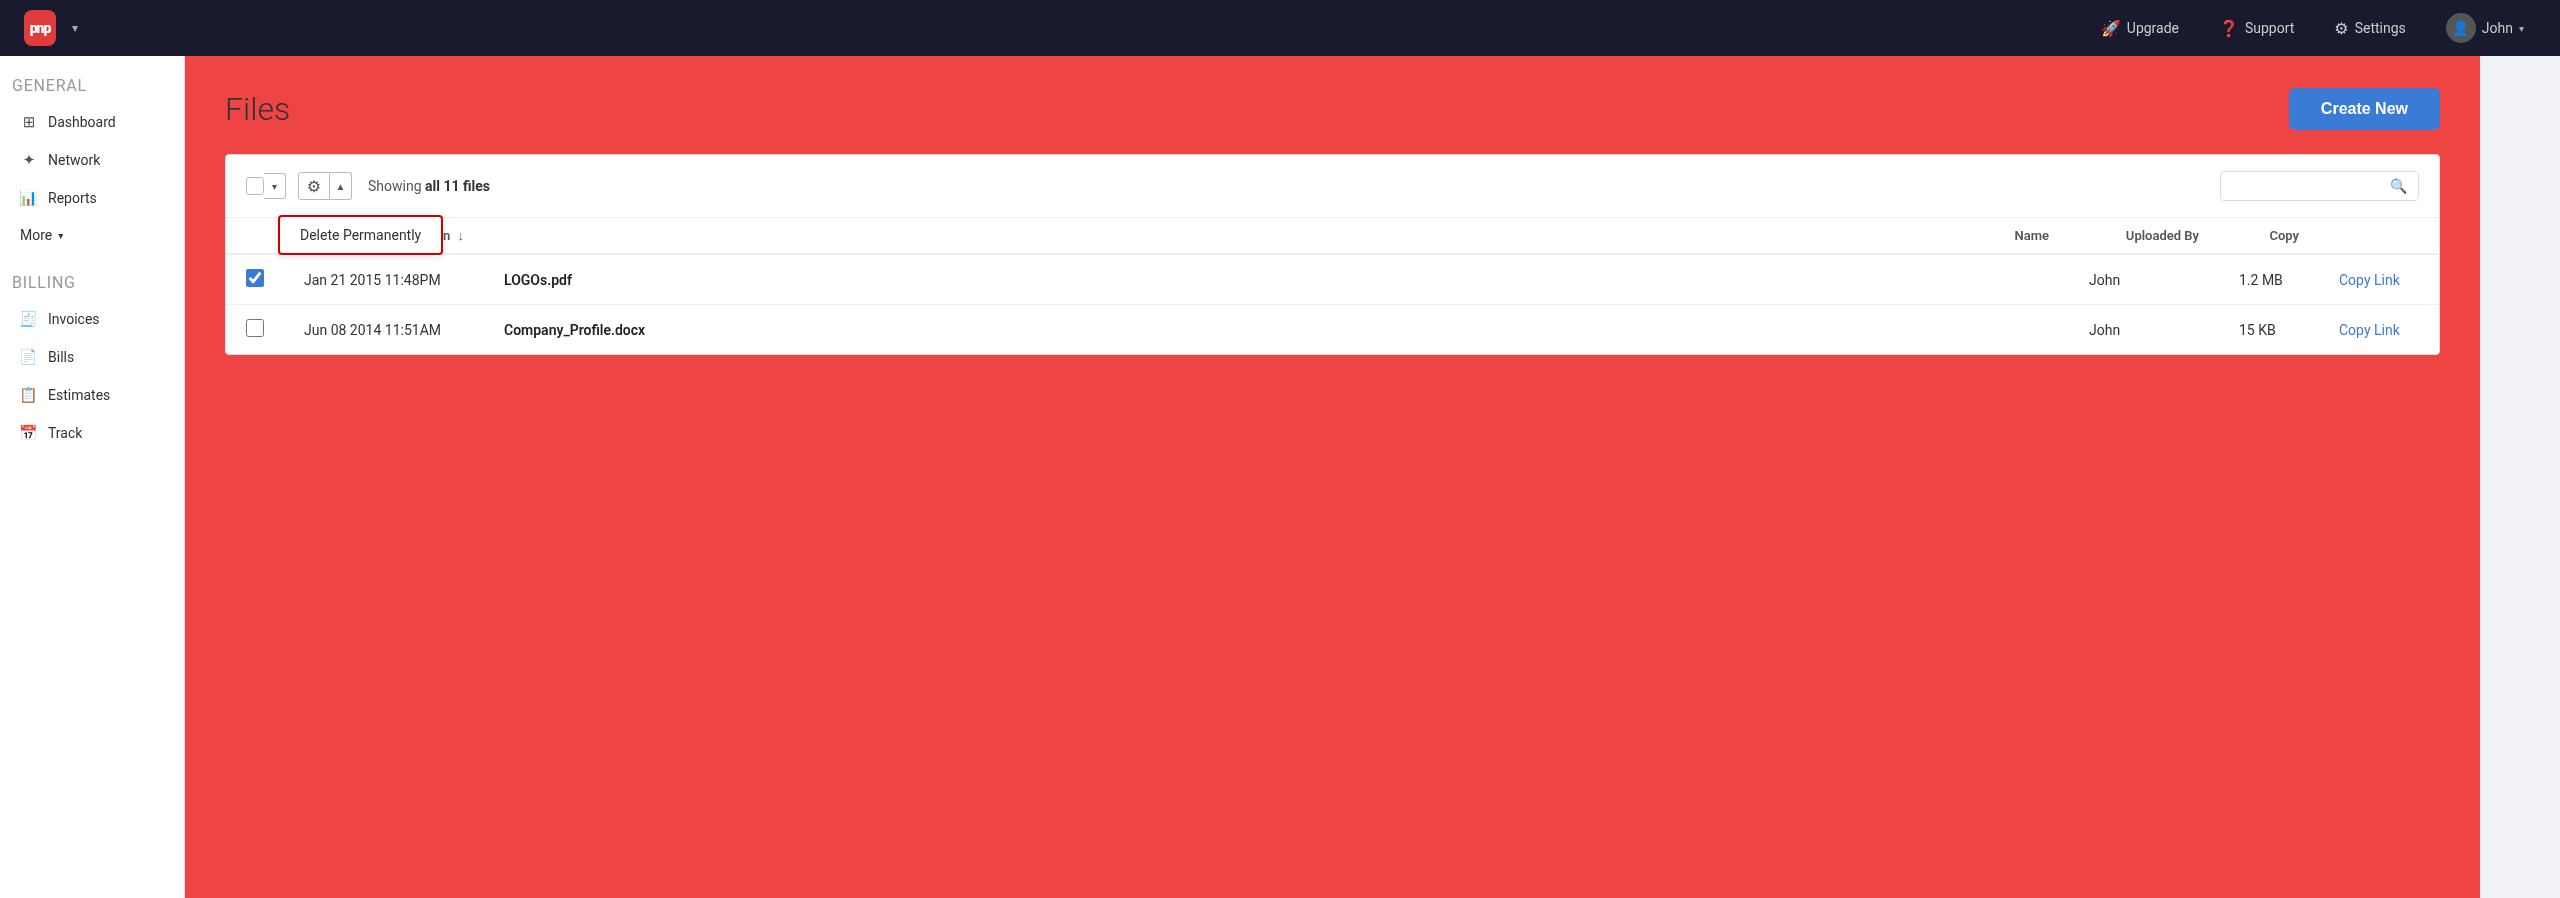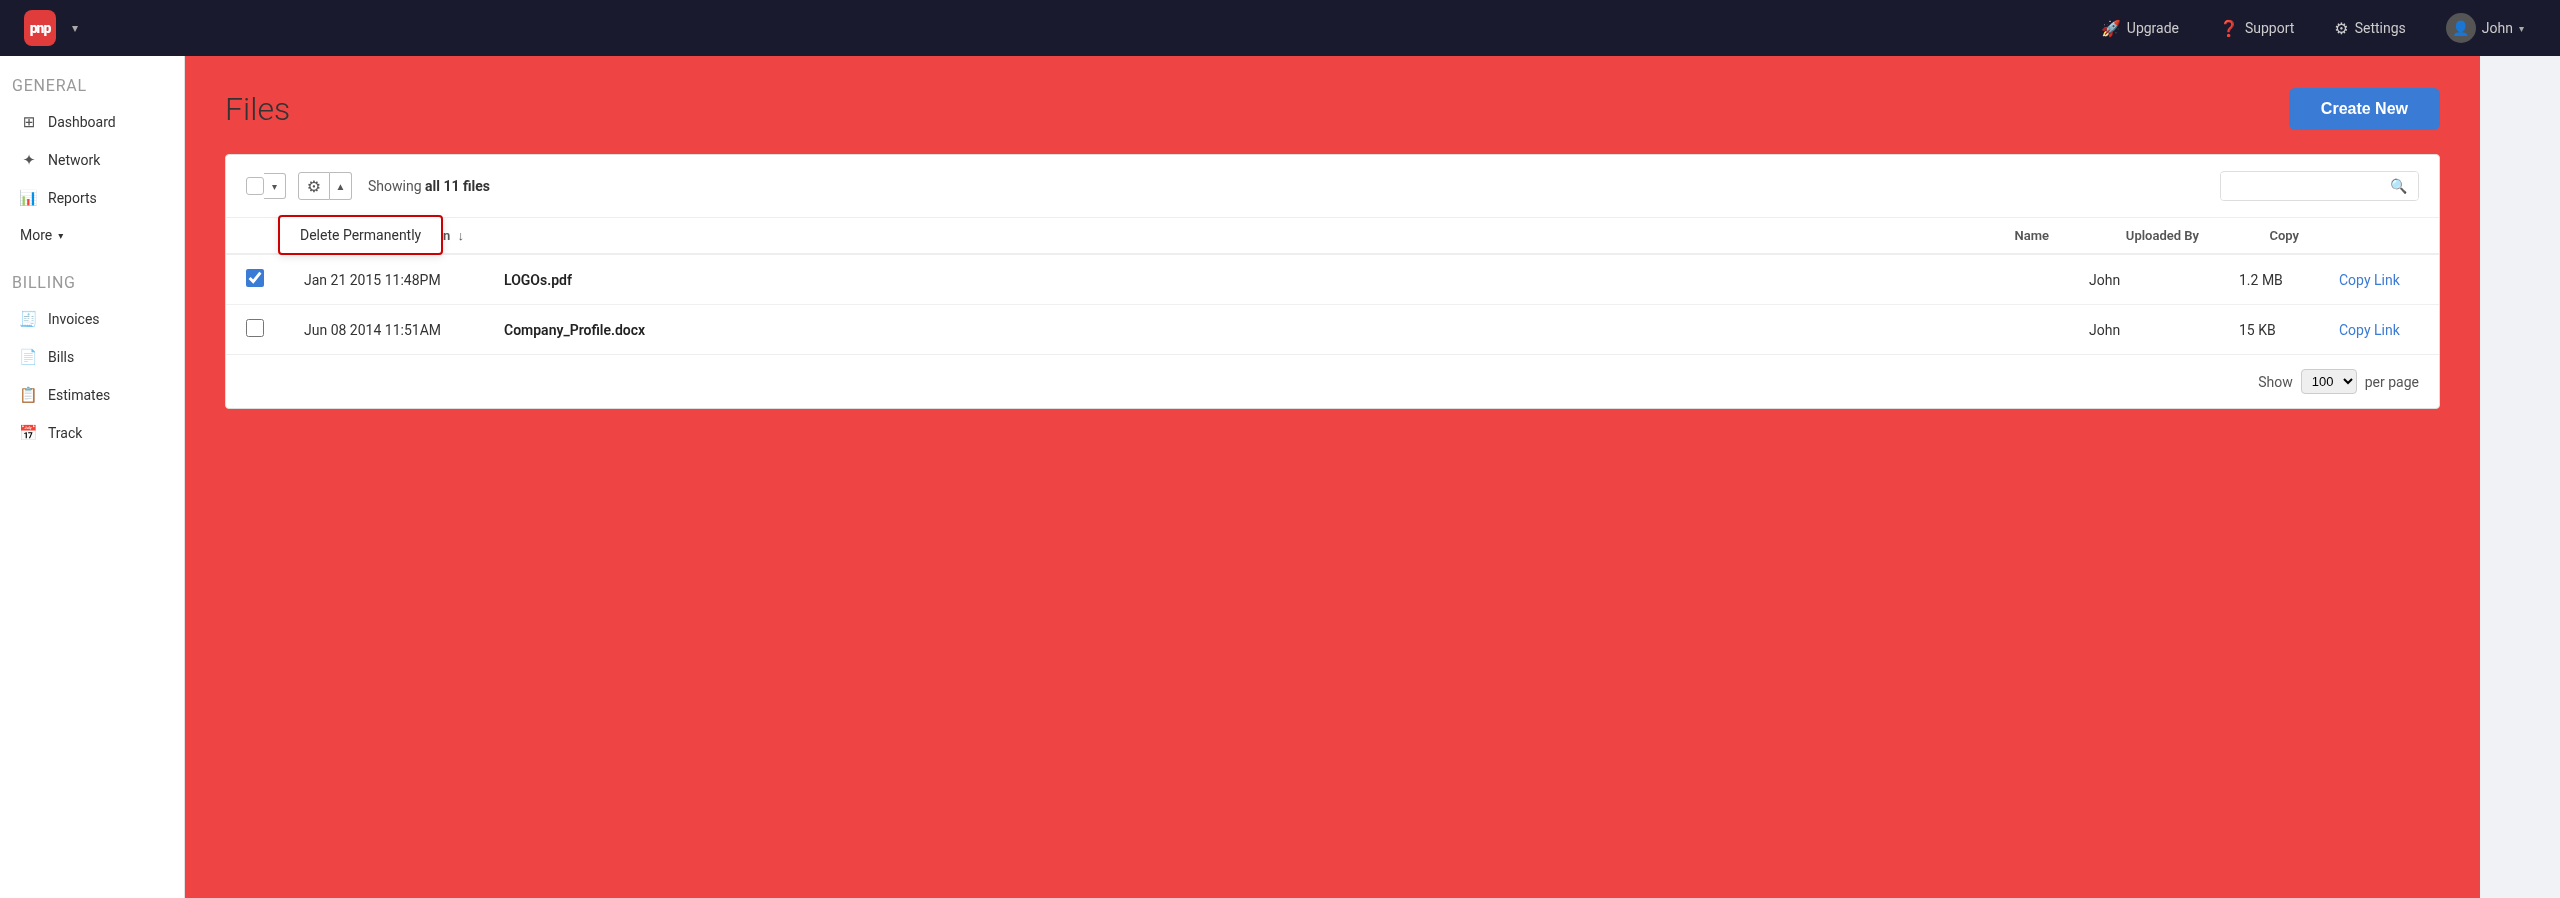--- a/index.html
+++ b/index.html
@@ -458,26 +458,17 @@
               <td style="padding-left: 20px;"><input type="checkbox" class="row-checkbox" style=""></td>
               <td>Jun 08 2014 11:51AM</td>
               <td><span class="file-name">Company_Profile.docx</span></td>
               <td>John</td>
               <td>15 KB</td>
               <td><a class="copy-link" href="#">Copy Link</a></td>
             </tr>
           </tbody>
       </table>
 
-      <div class="table-footer">
-        <span>Show</span>
-        <select class="per-page-select">
-          <option>100</option>
-          <option>50</option>
-          <option>25</option>
-        </select>
-        <span>per page</span>
-      </div>
     </div>
   </main>
 
   <div class="right-panel"></div>
 </div>
 
 </body></html>

